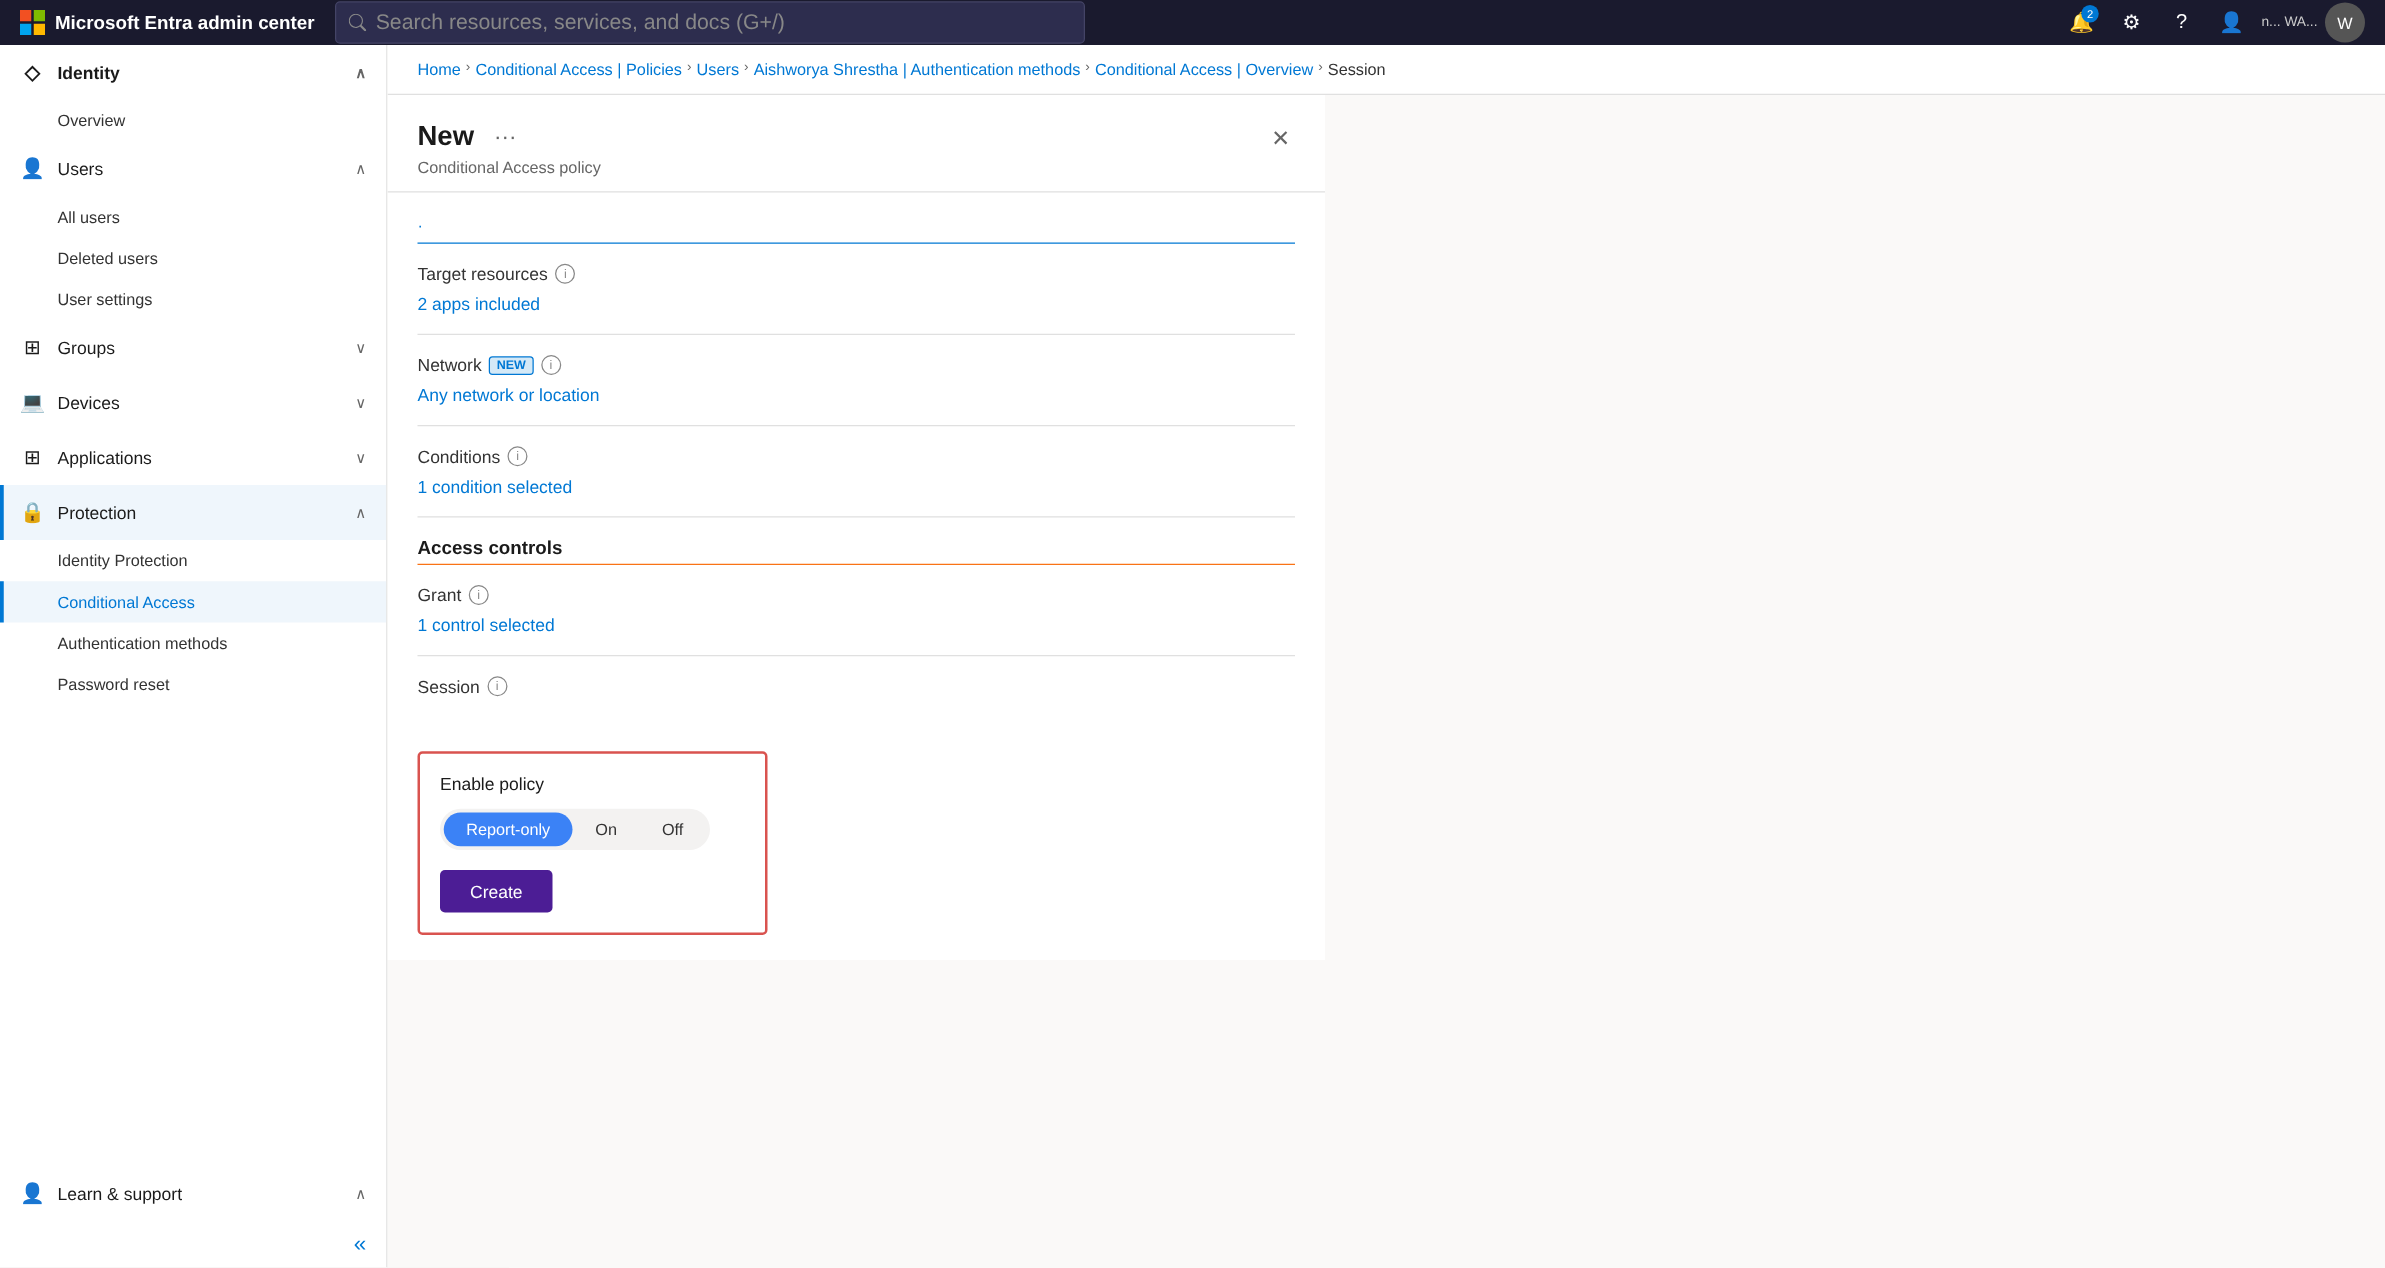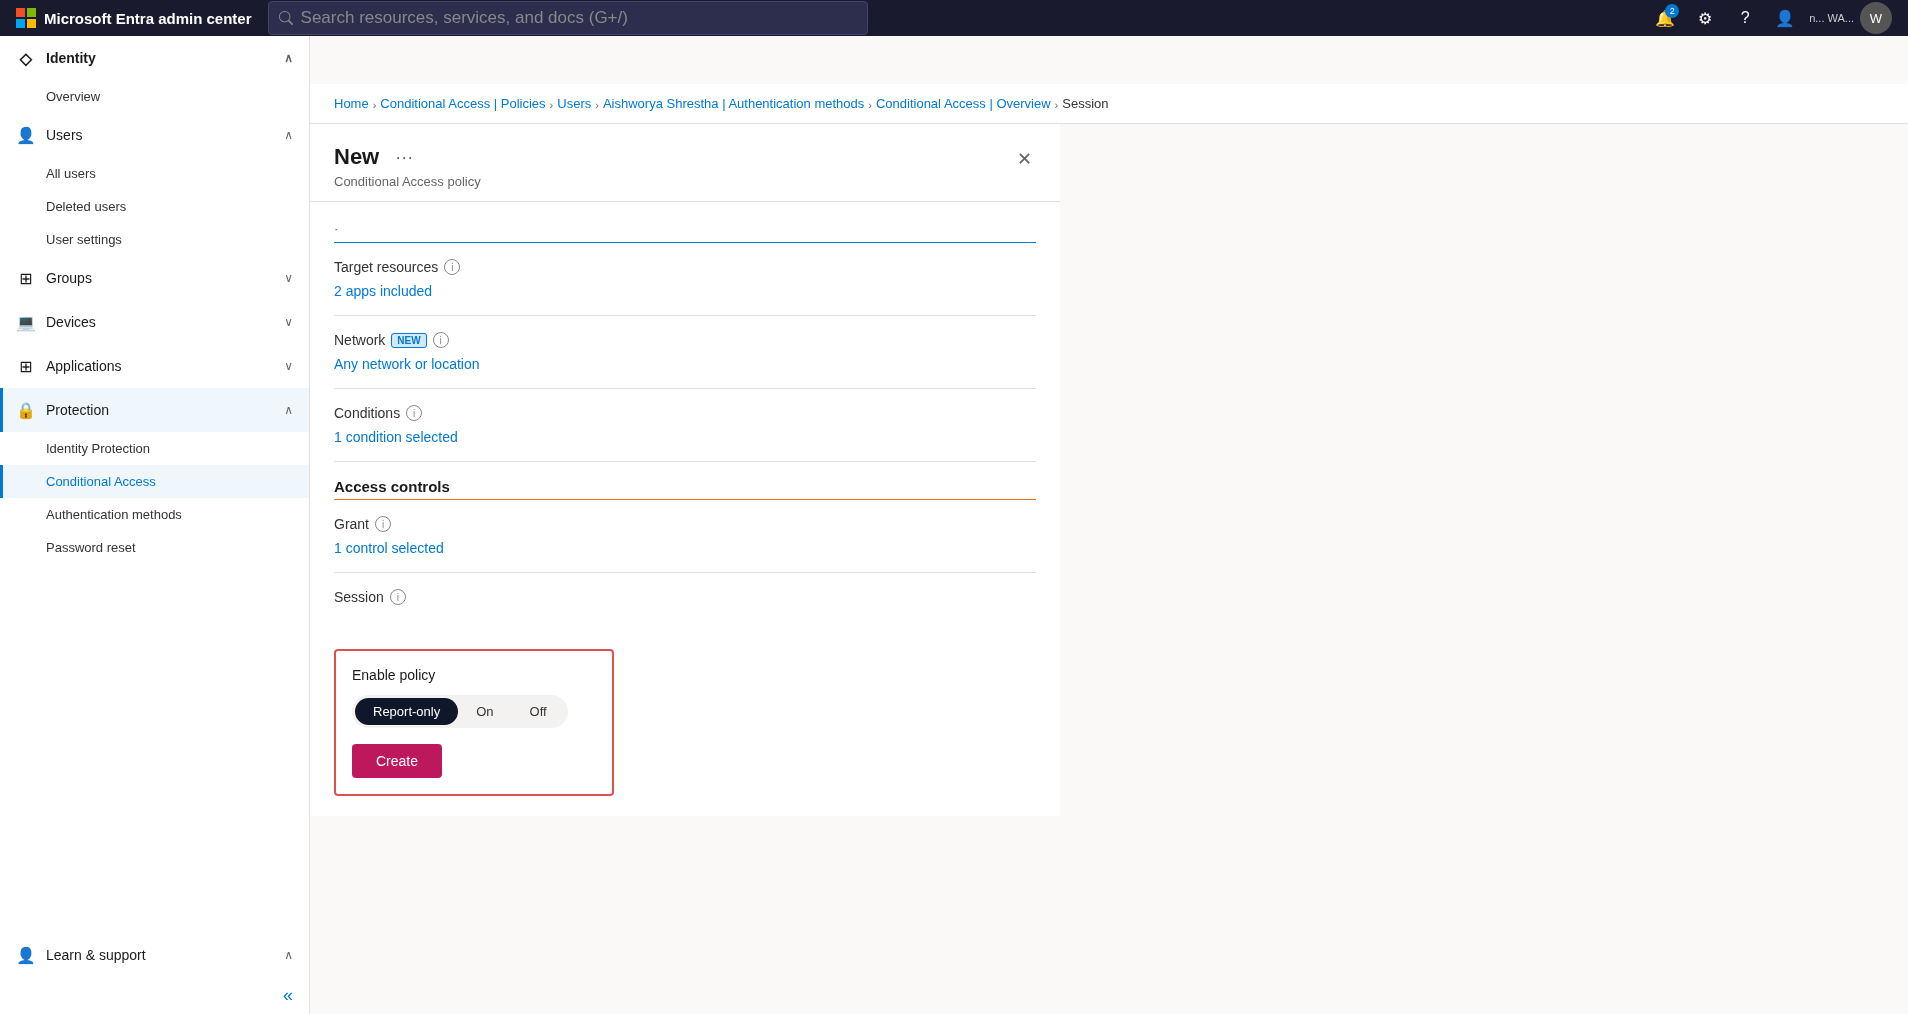--- a/index.html
+++ b/index.html
@@ -150,28 +150,27 @@
     .content-area {
       flex: 1;
       background: #faf9f8;
       overflow-y: auto;
       position: relative;
     }
 
     
     .breadcrumb {
       display: flex;
-      align-items: flex-end;
+      align-items: flex-start;
       padding: 12px 24px;
       background: white;
       border-bottom: 1px solid #e0e0e0;
       font-size: 13px;
       flex-wrap: wrap;
       gap: 4px;
-      margin-top: 48px;
     }
     .breadcrumb-item {
       color: #0078d4;
       cursor: pointer;
       text-decoration: none;
     }
     .breadcrumb-sep { color: #666; font-size: 11px; }
 
     
     .panel {
@@ -297,25 +296,25 @@
     .toggle-option {
       padding: 6px 18px;
       border-radius: 18px;
       font-size: 13px;
       cursor: pointer;
       color: #333;
       border: none;
       background: transparent;
     }
     .toggle-option.active {
-      background: #0f172a;
+      background: #3b82f6;
       color: white;
     }
     .create-btn {
-      background: #be185d;
+      background: #4c1d95;
       color: white;
       border: none;
       border-radius: 4px;
       padding: 9px 24px;
       font-size: 14px;
       font-weight: 500;
       cursor: pointer;
     }
 
     

